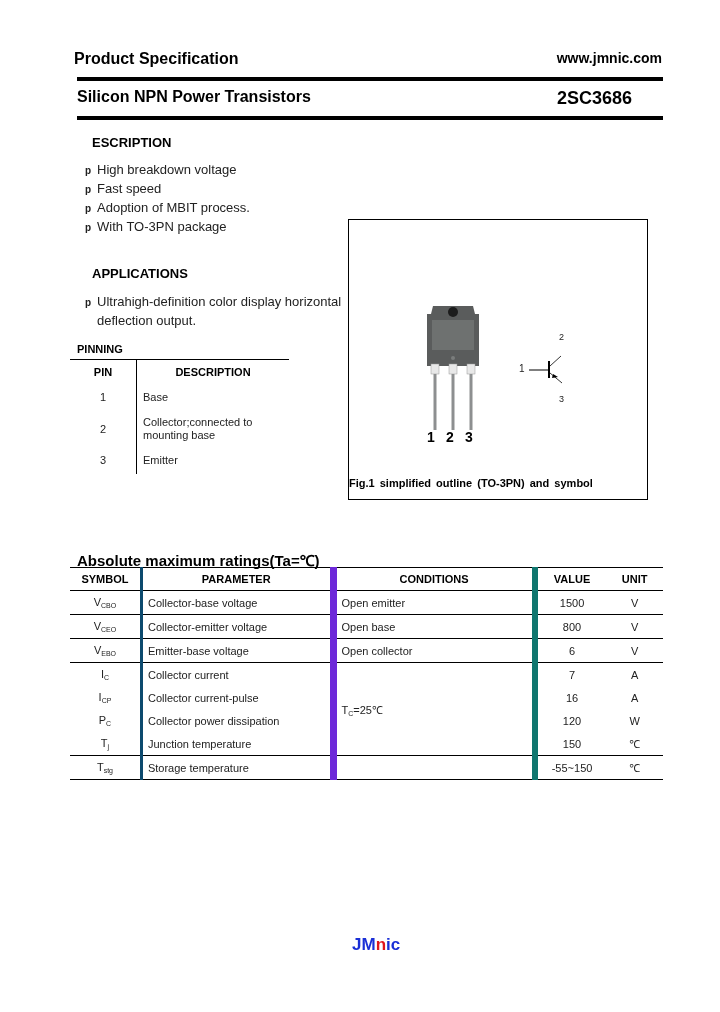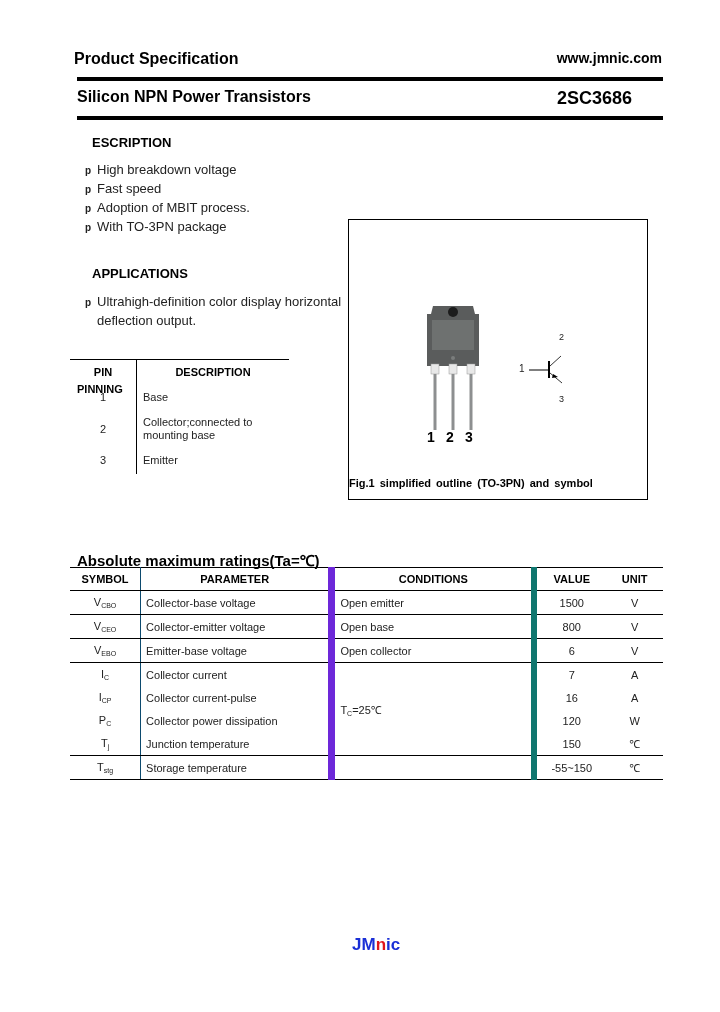--- a/index.html
+++ b/index.html
@@ -11,37 +11,37 @@
   .hdr-left { left: 74px; top: 50px; font-size: 16px; font-weight: bold; }
   .hdr-right { right: 58px; top: 50px; font-size: 14px; font-weight: bold; }
   .rule { position: absolute; left: 77px; width: 586px; height: 4px; background: #000; }
   .title-left { left: 77px; top: 88px; font-size: 16px; font-weight: bold; }
   .title-right { left: 557px; top: 88px; font-size: 18px; font-weight: bold; }
   .sec-title { font-size: 13px; font-weight: bold; position: absolute; left: 77px; margin-left: 15px; }
   .bullets { position: absolute; left: 77px; margin: 8px; padding: 0; list-style: none; font-size: 13px; color: #222; }
   .bullets li { height: 19px; line-height: 19px; white-space: nowrap; }
   .bullets .mark { display: inline-block; width: 12px; font-size: 10px; font-weight: bold; }
   .app-line2 { padding-left: 12px; }
-  .pinning-title { left: 77px; top: 343px; font-size: 11px; font-weight: bold; margin-top: 40px; }
+  .pinning-title { left: 77px; top: 343px; font-size: 11px; font-weight: bold; }
   .pin-rule { position: absolute; left: 70px; top: 359px; width: 219px; height: 1px; background: #000; }
   .pin-vline { position: absolute; left: 136px; top: 359px; width: 1px; height: 115px; background: #000; }
   .pin-table { position: absolute; left: 70px; top: 360px; font-size: 11px; color: #222; }
   .pin-row { position: absolute; left: 0; width: 219px; }
   .pin-num { position: absolute; left: 0; width: 66px; text-align: center; }
   .pin-desc { position: absolute; left: 73px; width: 140px; line-height: 13px; }
   .pin-head { font-weight: bold; color: #000; }
   .fig-box { position: absolute; left: 348px; top: 219px; width: 300px; height: 281px; border: 1px solid #000; box-sizing: border-box; }
   .fig-caption { position: absolute; left: 0; width: 100%; top: 257px; font-size: 11px; font-weight: bold; word-spacing: 2px; }
   .pkg-label { position: absolute; font-size: 14px; font-weight: bold; }
   .sym-label { position: absolute; font-size: 9px; color: #222; }
   .amr-title { left: 77px; top: 550px; font-size: 15px; font-weight: bold; }
   table.amr { position: absolute; left: 70px; top: 567px; width: 593px; border-collapse: collapse; font-size: 11px; color: #222; }
   table.amr th { font-weight: bold; color: #000; height: 22px; border-top: 1px solid #000; border-bottom: 1px solid #000; padding: 0; }
   table.amr td { height: 23px; padding: 0; }
-  table.amr .c-sym { width: 71px; text-align: center; border-right: 1px solid #0c4a6e; }
+  table.amr .c-sym { width: 71px; text-align: center; border-right: 3px solid #0c4a6e; }
   table.amr .c-par { width: 187px; text-align: left; padding-left: 5px; border-right: 7px solid #6d28d9; }
   table.amr .c-con { width: 196px; text-align: left; padding-left: 5px; border-right: 6px solid #0f766e; }
   table.amr .c-val { width: 70px; text-align: center; }
   table.amr .c-unit { width: 58px; text-align: center; }
   table.amr th.c-par, table.amr th.c-con { text-align: center; padding-left: 0; }
   table.amr tr.bl td { border-bottom: 1px solid #000; }
   table.amr sub { font-size: 7px; vertical-align: -2px; }
   .footer-logo { left: 352px; top: 935px; font-size: 17px; font-weight: bold; color: #1a2fd6; letter-spacing: 0px; }
   .footer-logo .n { color: #e0161b; }
 </style>

